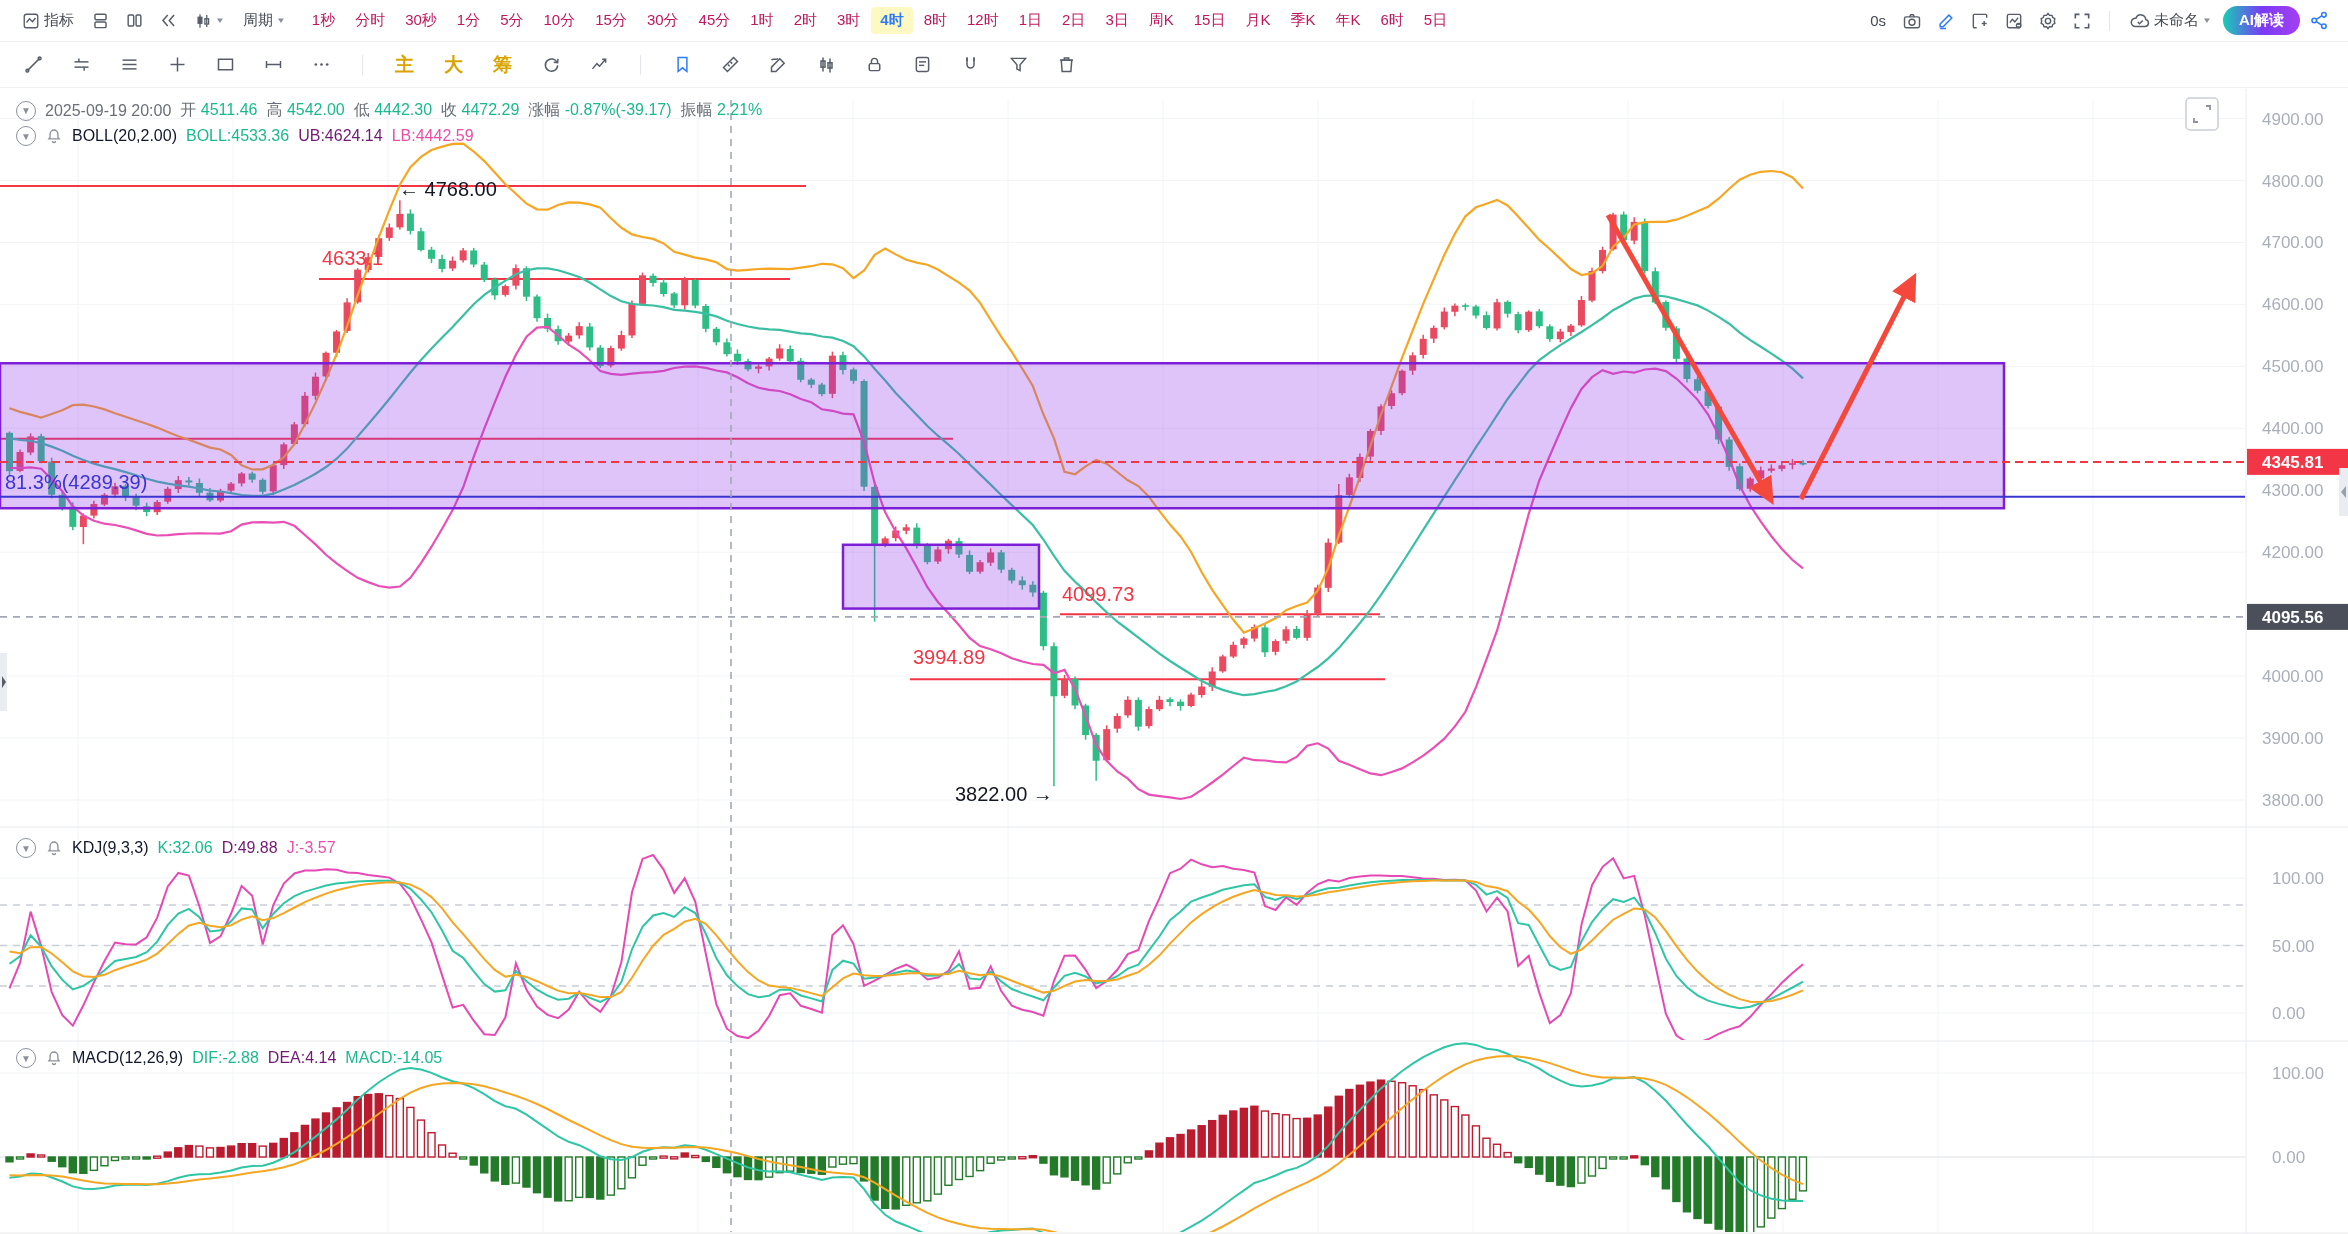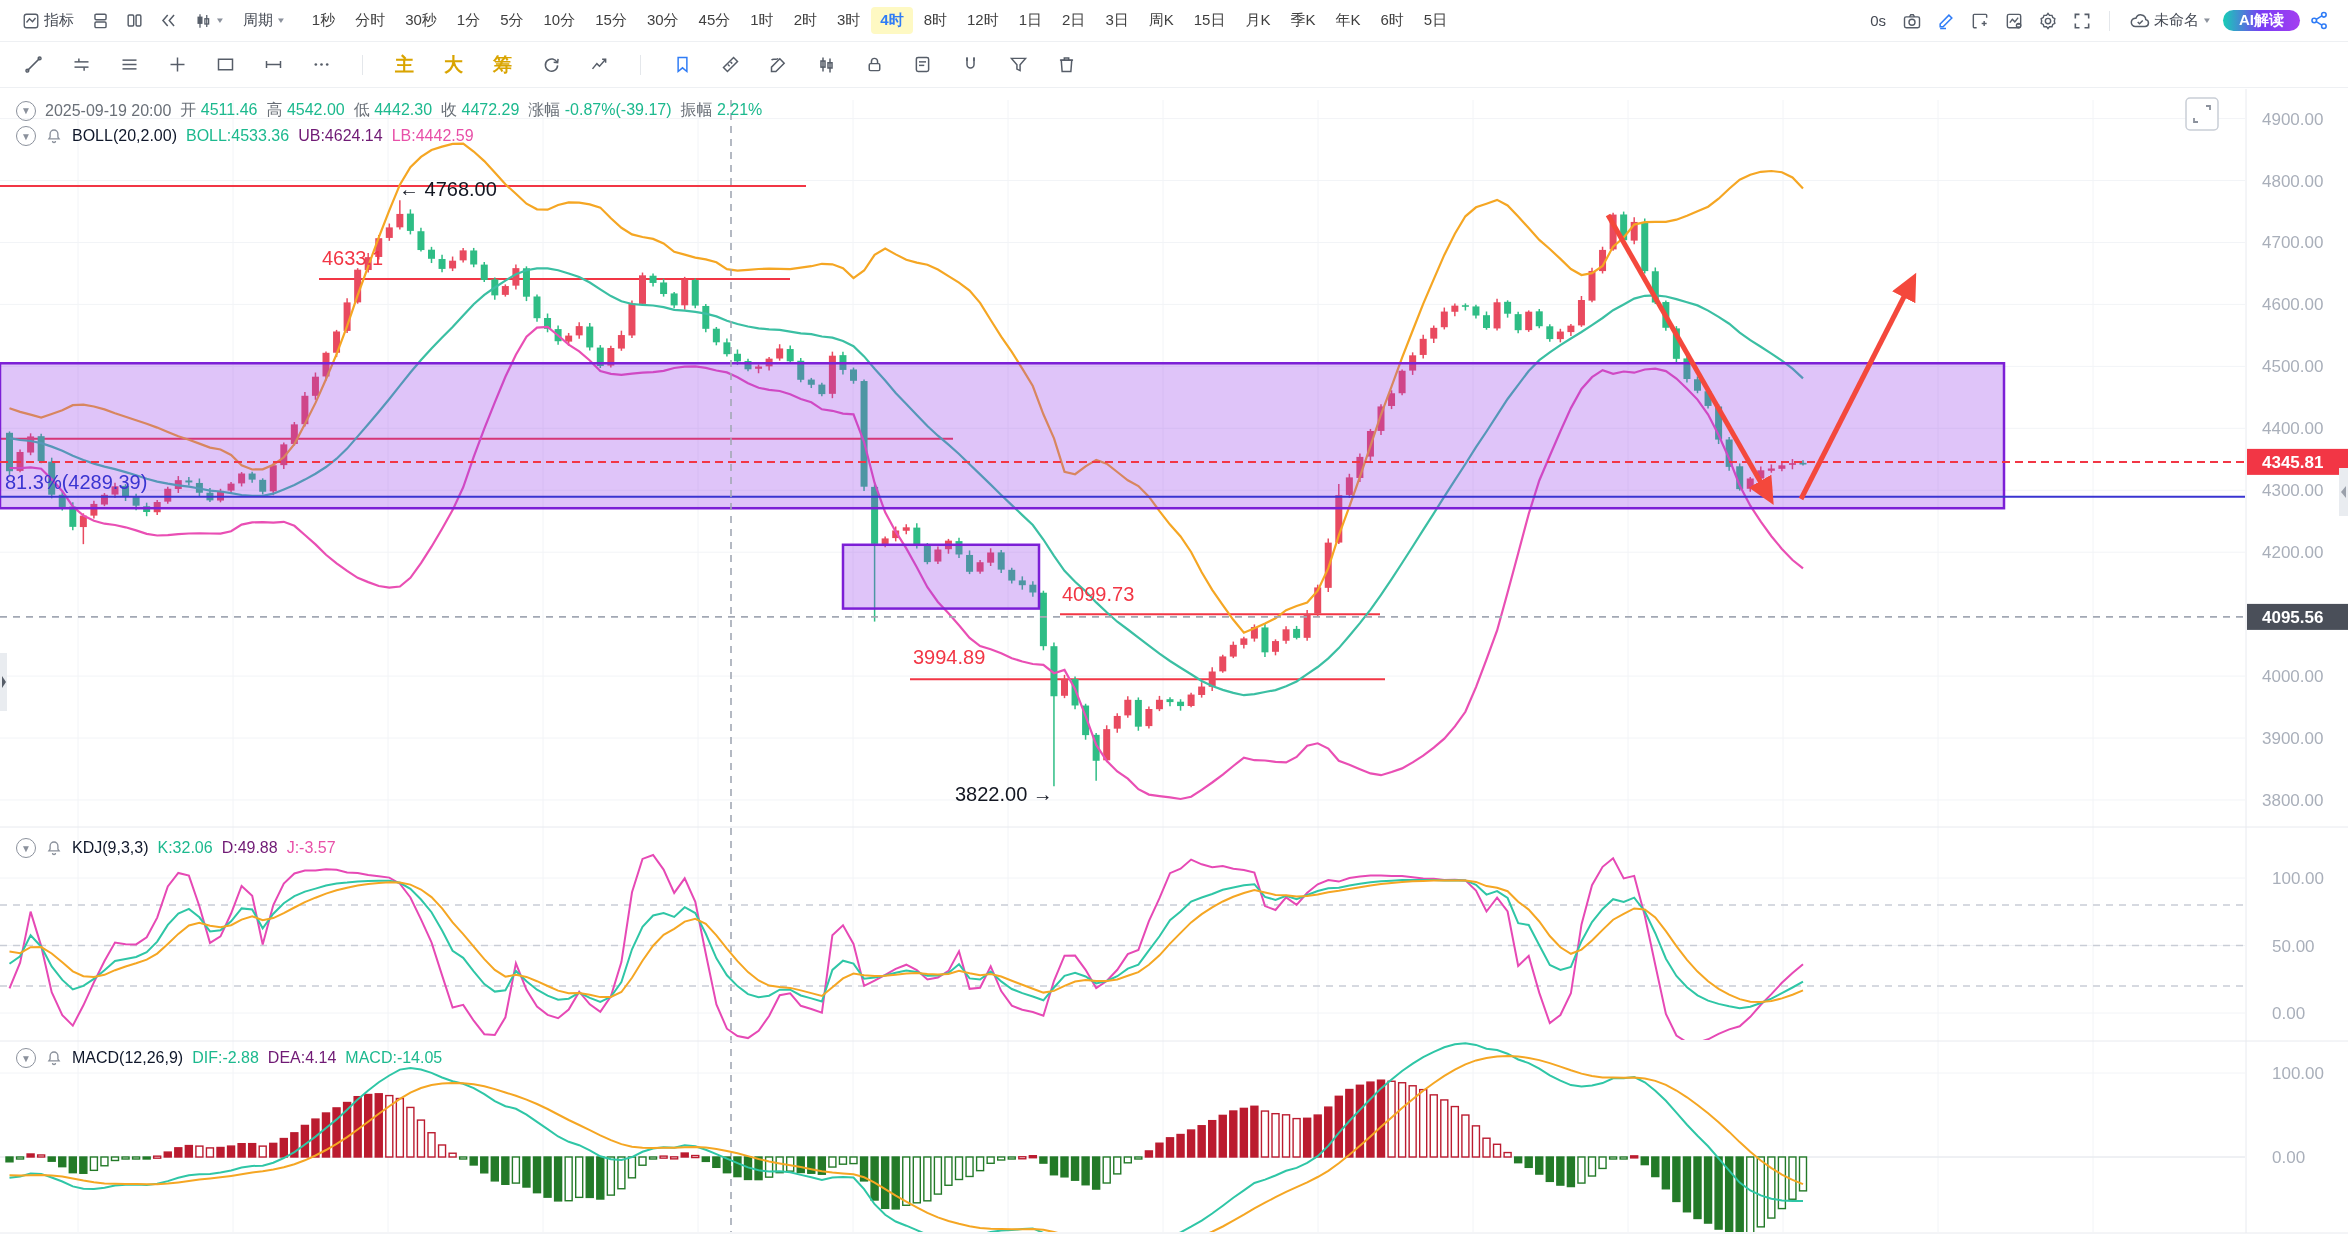--- a/index.html
+++ b/index.html
@@ -11,25 +11,25 @@
   
   .topbar { position:absolute; left:0; top:0; width:2348px; height:42px;
     display:flex; align-items:center; justify-content:space-between;
     border-bottom:1px solid #eef0f3; background:#fff; z-index:30; padding:0 14px; }
   .tb-left, .tb-right { display:flex; align-items:center; gap:4px; }
   .tb-item { display:flex; align-items:center; gap:3px; color:#454a54; font-size:15px;
     padding:4px 7px; border-radius:4px; cursor:pointer; white-space:nowrap; }
   .icon-btn { display:flex; align-items:center; justify-content:center; width:30px; height:28px;
     border-radius:4px; cursor:pointer; color:#565d68; }
   .tf-row { display:flex; align-items:center; gap:2px; margin-left:6px; }
-  .tf-btn { font-size:15px; color:#404040; padding:4px 9px; border-radius:4px; cursor:pointer; white-space:nowrap; }
+  .tf-btn { font-size:15px; color:#be185d; padding:4px 9px; border-radius:4px; cursor:pointer; white-space:nowrap; }
   .tf-btn.active { color:#2f7cf6; background:#fef9c3; font-weight:bold; }
   .chev { font-size:10px; color:#8b919c; transform:scaleY(.8); }
   .v-divider { width:1px; height:20px; background:#e4e7eb; margin:0 8px; }
-  .ai-pill { height:21px; padding:0 16px; border-radius:15px; color:#fff; font-size:15px; font-weight:bold;
+  .ai-pill { height:29px; padding:0 16px; border-radius:15px; color:#fff; font-size:15px; font-weight:bold;
     display:flex; align-items:center; background:linear-gradient(90deg,#17cdb6,#7a3bf5,#a43ff0); cursor:pointer; }
   .toolbar2 { position:absolute; left:0; top:42px; width:2348px; height:46px; display:flex; align-items:center;
     gap:18px; padding:0 18px; border-bottom:1px solid #eef0f3; background:#fff; z-index:30; }
   .gold { color:#d9a400; font-size:19px; font-weight:bold; padding:2px 6px; cursor:pointer; }
 
   
   .ind-row { position:absolute; display:flex; align-items:center; gap:9px; z-index:20;
     font-size:16px; color:#6a7078; white-space:nowrap; }
   .ind-name { color:#0f172a; }
   .val-teal { color:#1cb98e; } .val-orange { color:#701a75; } .val-magenta { color:#e850a8; }

